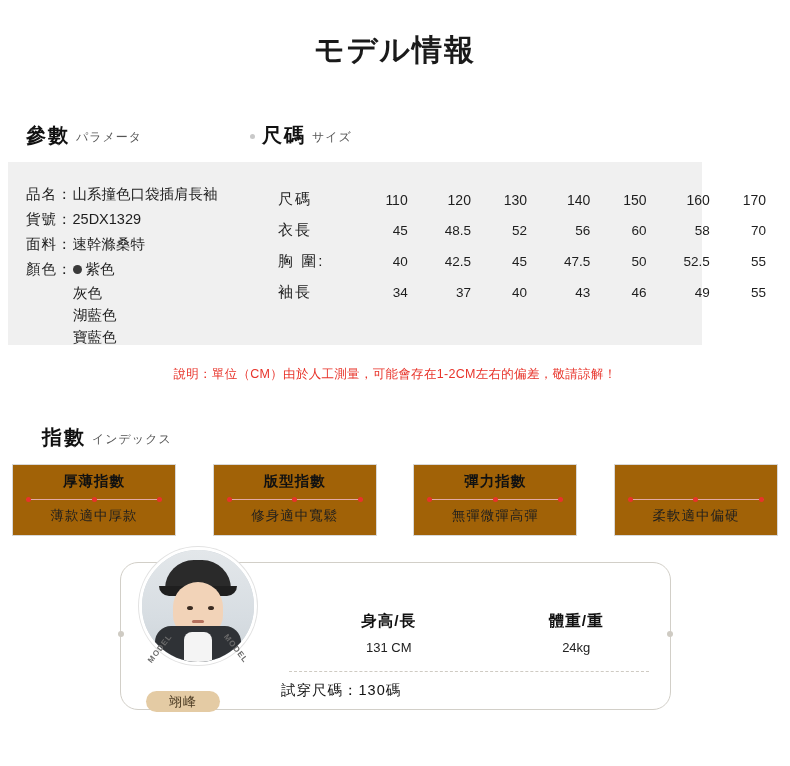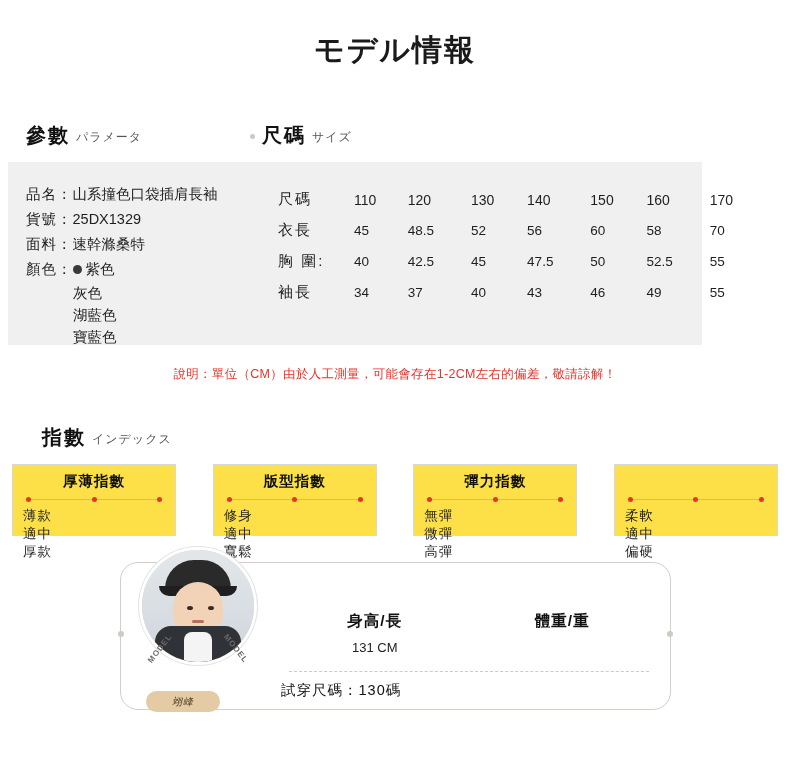--- a/index.html
+++ b/index.html
@@ -109,21 +109,21 @@
     position: absolute;
     left: 268px;
     top: 22px;
     width: 490px;
     border-collapse: collapse;
     font-size: 13.5px;
     color: #1e1e1e;
   }
   .size-table td {
     padding: 6px 0;
-    text-align: left;
+    text-align: right;
     white-space: nowrap;
   }
   .size-table td.rowhead {
     text-align: left;
     font-size: 15px;
     width: 78px;
     letter-spacing: 2px;
     padding-left: 2px;
   }
   .size-table tr.header td { font-size: 14px; }
@@ -154,21 +154,21 @@
     top: 464px;
     width: 766px;
     display: flex;
     justify-content: space-between;
   }
   .index-card {
     width: 164px;
     height: 72px;
     border: 1px solid #d8d8d8;
     position: relative;
-    background: #fde047;
+    background: #a16207;
   }
   .index-card .card-title {
     text-align: center;
     font-size: 14.5px;
     font-weight: bold;
     color: #111;
     margin-top: 7px;
     letter-spacing: 1px;
   }
   .index-card .scale {
@@ -192,21 +192,20 @@
   .index-card .scale .tick.t2 { right: 0; }
   .index-card .opts {
     position: absolute;
     left: 10px;
     right: 10px;
     top: 42px;
     display: flex;
     justify-content: center;
     font-size: 13.5px;
     color: #1e1e1e;
-    flex-direction: column;
   }
   .index-card .opts span { letter-spacing: 1px; }
 
   
   .model-card {
     position: absolute;
     left: 120px;
     top: 562px;
     width: 551px;
     height: 148px;
@@ -322,30 +321,29 @@
 
   .name-tag {
     position: absolute;
     left: 25px;
     top: 128px;
     width: 74px;
     height: 21px;
     border-radius: 11px;
     background: #e4cba4;
     color: #4a3a22;
-    font-size: 10px;
+    font-size: 13px;
     line-height: 21px;
     text-align: center;
     letter-spacing: 1px;
-    font-style: italic;
   }
 
   .model-stats {
     position: absolute;
-    left: 160px;
+    left: 174px;
     top: 48px;
     width: 375px;
     display: flex;
   }
   .stat {
     flex: 1;
     text-align: center;
   }
   .stat .k {
     font-size: 15.5px;
@@ -545,18 +543,19 @@
 
   <div class="name-tag">翊峰</div>
 
   <div class="model-stats">
     <div class="stat">
       <div class="k">身高/長</div>
       <div class="v">131 CM</div>
     </div>
     <div class="stat">
       <div class="k">體重/重</div>
+      <div class="v">24kg</div>
     </div>
   </div>
 
   <div class="model-divider"></div>
   <div class="try-size">試穿尺碼：130碼</div>
 </div>
 
 </body></html>

